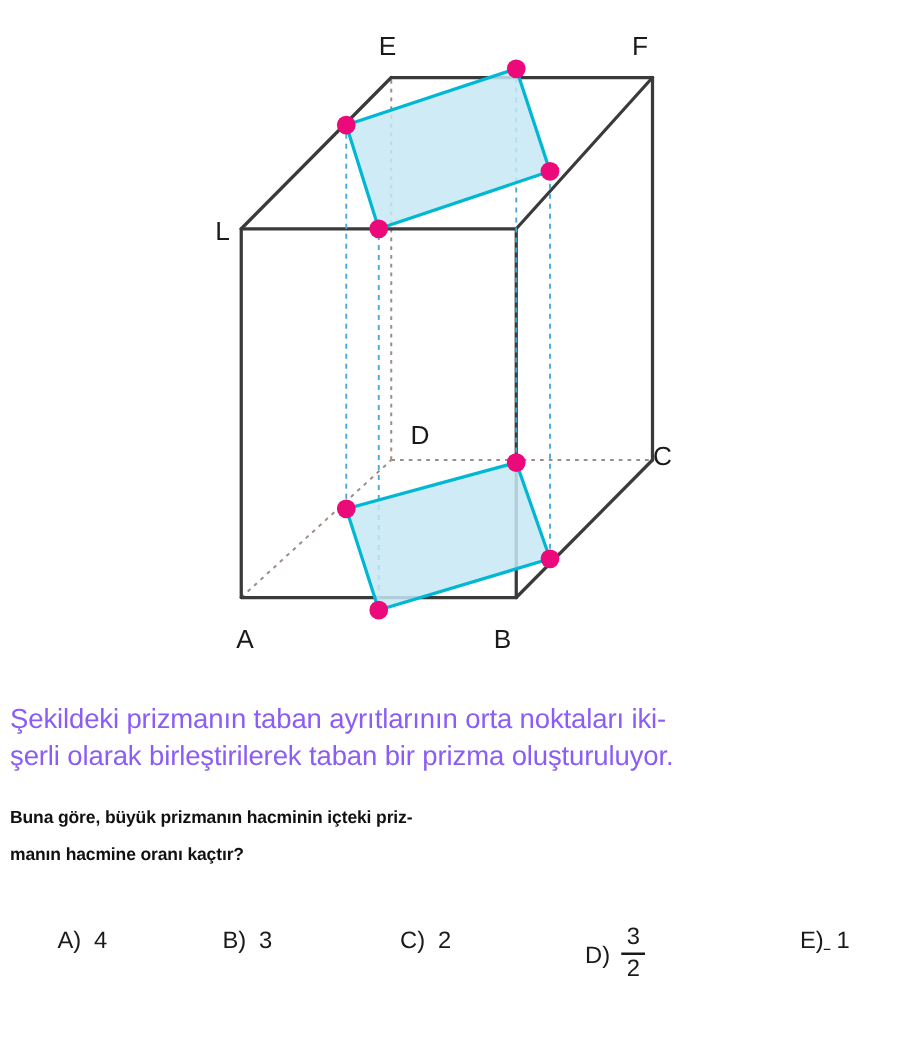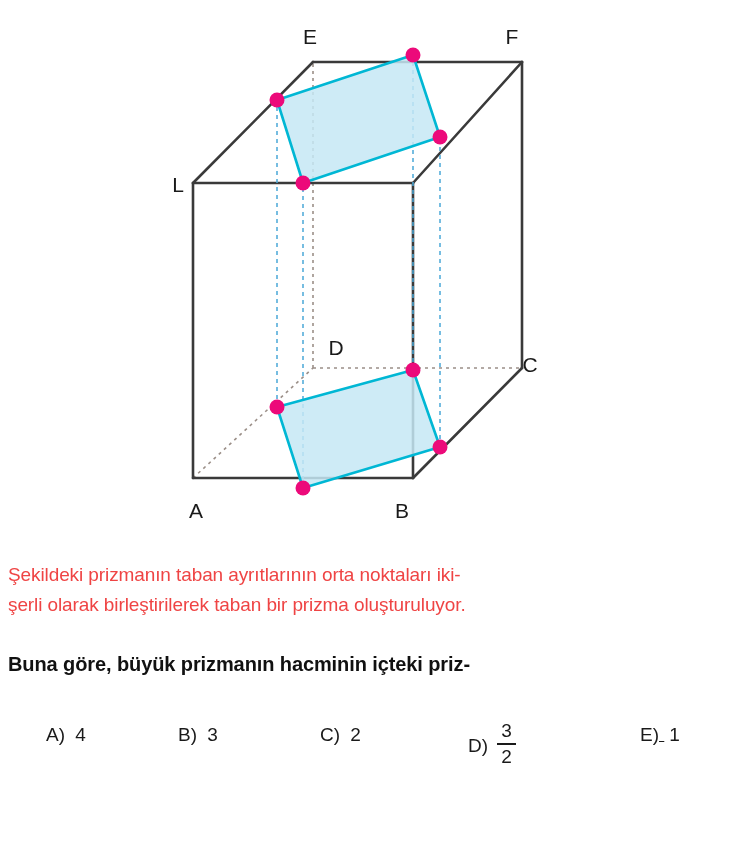--- a/index.html
+++ b/index.html
@@ -29,28 +29,28 @@
   .figure-wrap svg {
     display: block;
   }
   .question-block {
     position: absolute;
     left: 8px;
     top: 560px;
     width: 700px;
   }
   .q-text {
-    font-size: 19px;
+    font-size: 22px;
     line-height: 30px;
-    color: #ef4444;
-    margin: 0 0 29px 0;
+    color: #8b5cf6;
+    margin: 0 0 18px 0;
     letter-spacing: -0.1px;
   }
   .q-bold {
-    font-size: 20px;
+    font-size: 14px;
     line-height: 30px;
     font-weight: bold;
     color: #111111;
     margin: 0 0 26px 0;
     letter-spacing: -0.1px;
   }
   .options {
     position: relative;
     height: 70px;
     font-size: 19px;
@@ -163,20 +163,21 @@
   </div>
 
   <div class="question-block">
     <p class="q-text">
       <span>Şekildeki prizmanın taban ayrıtlarının orta noktaları iki-</span><br>
       <span>şerli olarak birleştirilerek taban bir prizma oluşturuluyor.</span>
     </p>
 
     <p class="q-bold">
       <span>Buna göre, büyük prizmanın hacminin içteki priz-</span><br>
+      <span>manın hacmine oranı kaçtır?</span>
     </p>
 
     <div class="options">
 
       <div class="opt opt-a">
         <span class="lbl">A)</span>
         <span class="lbl" style="margin-left:5px">4</span>
       </div>
 
       <div class="opt opt-b">

